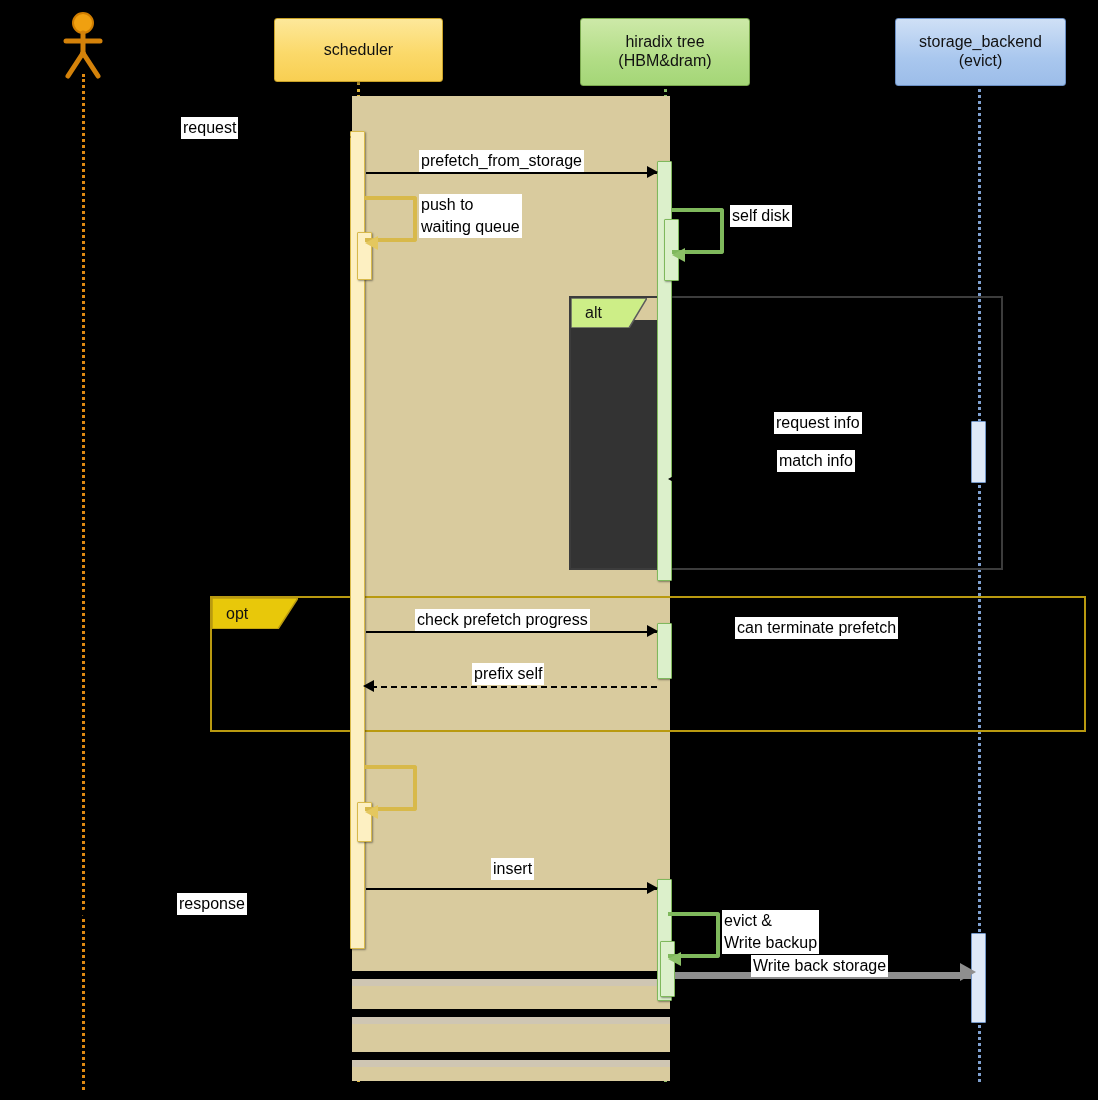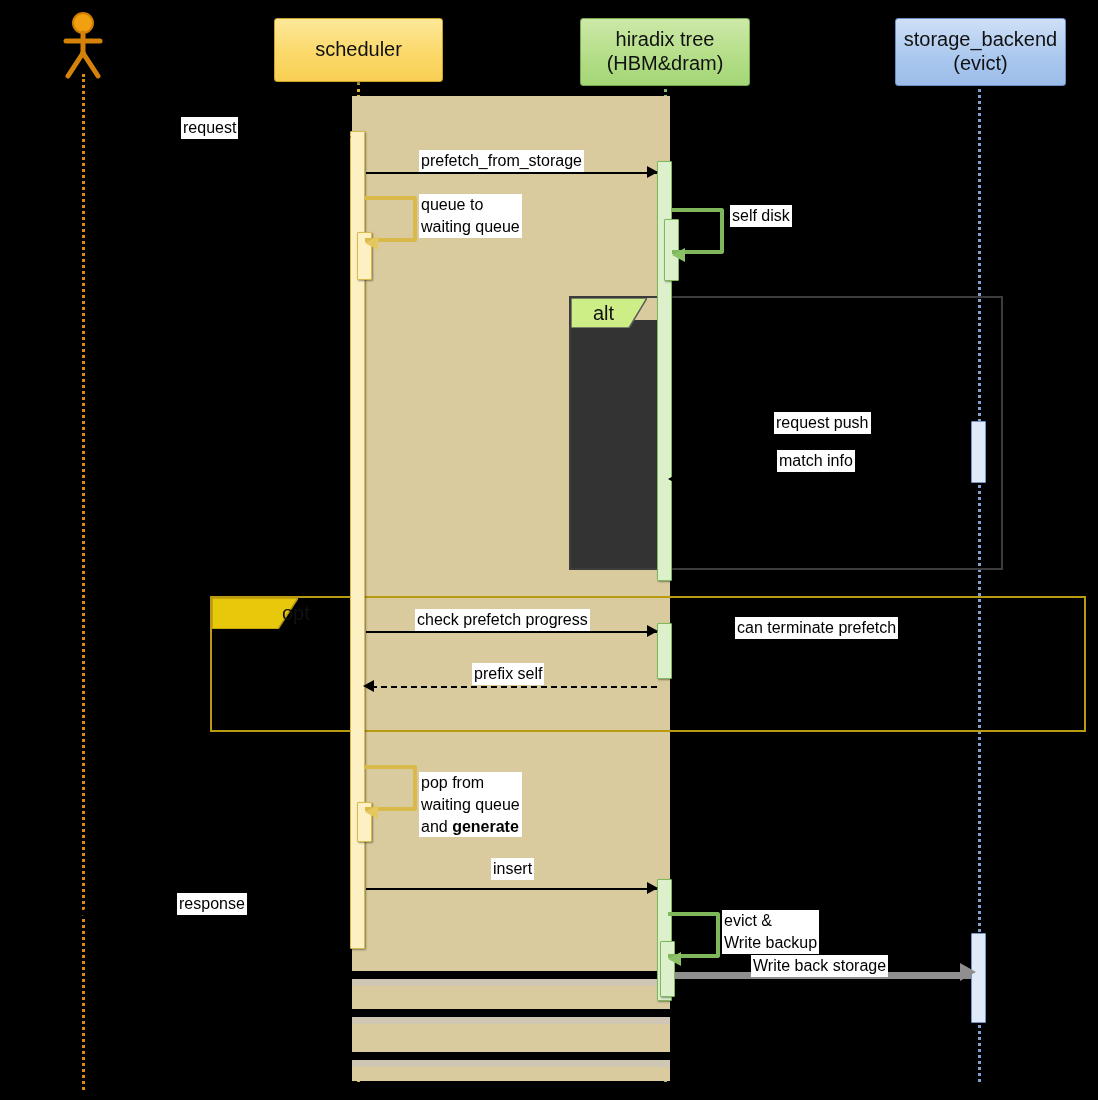--- a/index.html
+++ b/index.html
@@ -7,21 +7,21 @@
        font-family:"Liberation Sans",sans-serif;color:#000;}
 
   #canvas{position:absolute;left:0;top:0;width:1098px;height:1100px;background:#000;}
 
   
   .abs{position:absolute;}
 
   
   .pbox{position:absolute;border:1px solid #8a8a8a;border-radius:3px;
         display:flex;align-items:center;justify-content:center;
-        text-align:center;line-height:1.18;font-size:20px;color:#111;
+        text-align:center;line-height:1.18;font-size:16px;color:#111;
         box-shadow:2px 2px 3px rgba(0,0,0,.45);box-sizing:border-box;}
   .pbox.sched{background:linear-gradient(180deg,#fde89a 0%,#fbd96a 55%,#f8cf52 100%);
               border-color:#c9a227;}
   .pbox.tree{background:linear-gradient(180deg,#cde9a8 0%,#b2dd86 60%,#a4d677 100%);
              border-color:#7aa84e;}
   .pbox.store{background:linear-gradient(180deg,#cfe0f6 0%,#a9c7ee 60%,#9cbde9 100%);
               border-color:#6b8fc4;}
 
   
   .lifeline{position:absolute;width:0;border-left-width:3px;border-left-style:dotted;}
@@ -55,21 +55,21 @@
   
   .selfcall{position:absolute;box-sizing:border-box;
             border-style:solid;border-left:none;border-radius:0 3px 3px 0;}
 
   
   .frag{position:absolute;box-sizing:border-box;border:2px solid #8a8a8a;}
   .frag-opt{border-color:#b99a10;}
   .frag-alt{border-color:#3c3c3c;}
   .frag-dark{position:absolute;background:#333333;}
   .frag-tab{position:absolute;height:30px;display:flex;align-items:center;
-            padding-left:22px;font-size:20px;color:#111;box-sizing:border-box;}
+            padding-left:14px;font-size:16px;color:#111;box-sizing:border-box;}
   .frag-tab .tabbody{position:absolute;left:0;top:0;width:100%;height:100%;}
 
   
   .actor{position:absolute;}
 </style>
 </head>
 <body>
 
 <div id="canvas">
 
@@ -94,21 +94,21 @@
       <polygon points="0,0 76,0 58,30 0,30" fill="#cdee87" stroke="#5c5c5c" stroke-width="1.5"></polygon>
     </svg>
     <span style="position:relative;z-index:2;">alt</span>
   </div>
 
   <div class="frag frag-opt" style="left:210px;top:596px;width:876px;height:136px;"></div>
   <div class="frag-tab" style="left:212px;top:598px;width:86px;height:31px;">
     <svg class="tabbody" width="86" height="31" viewBox="0 0 86 31" preserveAspectRatio="none">
       <polygon points="0,0 86,0 66,31 0,31" fill="#e8c80a" stroke="#b99a10" stroke-width="1.5"></polygon>
     </svg>
-    <span style="position:relative;z-index:2;margin-left:48px;">opt</span>
+    <span style="position:relative;z-index:2;">opt</span>
   </div>
 
   <div class="pbox sched" style="left:274px;top:18px;width:169px;height:64px;">
     <span>scheduler</span>
   </div>
 
   <div class="pbox tree" style="left:580px;top:18px;width:170px;height:68px;flex-direction:column;">
     <span>hiradix tree</span>
     <span>(HBM&amp;dram)</span>
   </div>
@@ -153,32 +153,32 @@
   <div class="label" style="left:181px;top:117px;">request</div>
 
   <div class="msgline" style="left:366px;top:172px;width:291px;border-top-color:#000;"></div>
   <div class="arrowhead" style="left:647px;top:166px;border-left:11px solid #000;"></div>
   <div class="label" style="left:419px;top:150px;">prefetch_from_storage</div>
 
   <div class="selfcall" style="left:365px;top:196px;width:52px;height:46px;
               border-color:#d8b94a;border-width:4px;"></div>
   <div class="arrowhead" style="left:365px;top:236px;border-right:13px solid #e4c75e;
               border-top-width:7px;border-bottom-width:7px;"></div>
-  <div class="label" style="left:419px;top:194px;"><span>queue to</span>
+  <div class="label" style="left:419px;top:194px;"><span>push to</span>
 <span>waiting queue</span></div>
 
   <div class="selfcall" style="left:672px;top:208px;width:52px;height:46px;
               border-color:#7fb85c;border-width:4px;"></div>
   <div class="arrowhead" style="left:672px;top:248px;border-right:13px solid #8cc167;
               border-top-width:7px;border-bottom-width:7px;"></div>
   <div class="label" style="left:730px;top:205px;">self disk</div>
 
   <div class="msgline" style="left:672px;top:442px;width:299px;border-top-color:#000;"></div>
   <div class="arrowhead" style="left:960px;top:436px;border-left:11px solid #000;"></div>
-  <div class="label" style="left:774px;top:412px;">request push</div>
+  <div class="label" style="left:774px;top:412px;">request info</div>
 
   <div class="msgline dashed" style="left:676px;top:479px;width:295px;border-top-color:#000;"></div>
   <div class="arrowhead" style="left:668px;top:473px;border-right:11px solid #000;"></div>
   <div class="label" style="left:777px;top:450px;text-align:center;">match info</div>
 
   <div class="msgline" style="left:366px;top:631px;width:291px;border-top-color:#000;"></div>
   <div class="arrowhead" style="left:647px;top:625px;border-left:11px solid #000;"></div>
   <div class="label" style="left:415px;top:609px;">check prefetch progress</div>
 
   <div class="msgline" style="left:672px;top:640px;width:299px;border-top-color:#000;"></div>
@@ -187,23 +187,20 @@
 
   <div class="msgline dashed" style="left:371px;top:686px;width:286px;border-top-color:#000;"></div>
   <div class="arrowhead" style="left:363px;top:680px;border-right:11px solid #000;"></div>
   <div class="label" style="left:472px;top:663px;">prefix self</div>
 
   <div class="selfcall" style="left:365px;top:765px;width:52px;height:46px;
               border-color:#d8b94a;border-width:4px;"></div>
   <div class="arrowhead" style="left:365px;top:805px;border-right:13px solid #e4c75e;
               border-top-width:7px;border-bottom-width:7px;"></div>
 
-  <div class="label bold" style="left:419px;top:772px;"><span>pop from</span>
-<span>waiting queue</span>
-<span>and </span><b>generate</b></div>
 
   <div class="msgline" style="left:366px;top:888px;width:291px;border-top-color:#000;"></div>
   <div class="arrowhead" style="left:647px;top:882px;border-left:11px solid #000;"></div>
   <div class="label" style="left:491px;top:858px;">insert</div>
 
   <div class="msgline dashed" style="left:90px;top:913px;width:260px;border-top-color:#000;"></div>
   <div class="arrowhead" style="left:78px;top:907px;border-right:11px solid #000;"></div>
   <div class="label" style="left:177px;top:893px;">response</div>
 
   <div class="selfcall" style="left:668px;top:912px;width:52px;height:46px;

